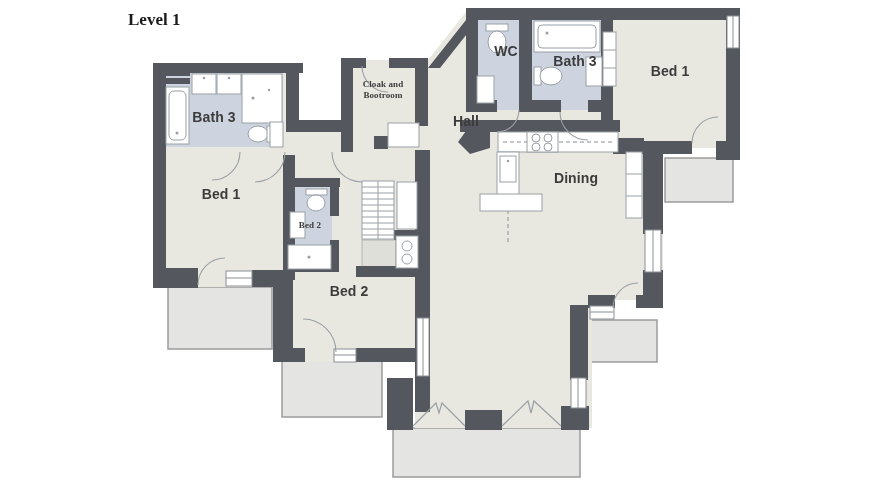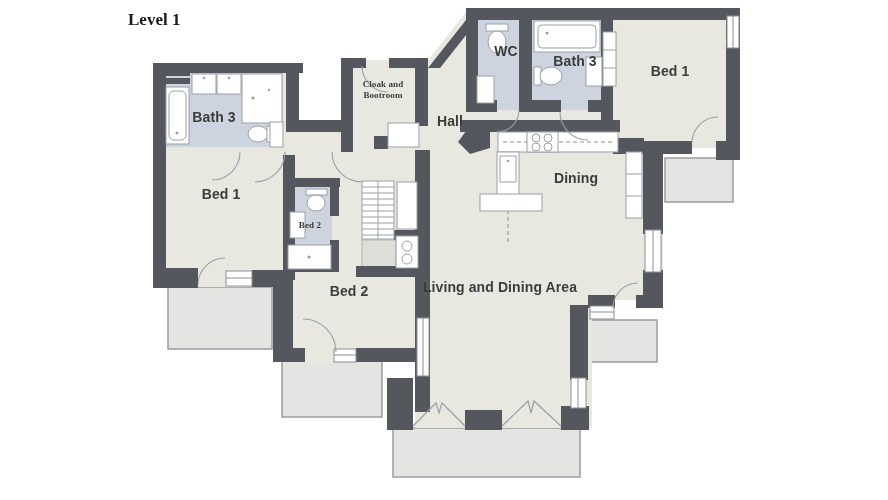--- a/index.html
+++ b/index.html
@@ -259,20 +259,19 @@
       <polyline points="413,426 436,403 439,413 442,403 465,426" fill="none" stroke="#9aa0a6" stroke-width="1.2"></polyline>
       <polyline points="502,426 528,401 531,413 534,401 561,426" fill="none" stroke="#9aa0a6" stroke-width="1.2"></polyline>
     </g>
   </svg>
 
   <div class="room-label" style="left:214px;top:118px;">Bath 3</div>
   <div class="room-label" style="left:221px;top:195px;text-align:right;">Bed 1</div>
   <div class="room-label small" style="left:310px;top:226px;width:26px;">Bed 2</div>
   <div class="room-label" style="left:349px;top:292px;">Bed 2</div>
   <div class="room-label small" style="left:383px;top:90px;width:46px;">Cloak and Bootroom</div>
-  <div class="room-label" style="left:450px;top:122px;text-align:right;">Hall</div>
+  <div class="room-label" style="left:466px;top:122px;text-align:right;">Hall</div>
   <div class="room-label" style="left:506px;top:52px;">WC</div>
   <div class="room-label" style="left:575px;top:62px;white-space:nowrap;text-align:center;">Bath 3</div>
   <div class="room-label" style="left:670px;top:72px;white-space:nowrap;">Bed 1</div>
   <div class="room-label" style="left:576px;top:179px;">Dining</div>
-  <div class="room-label" style="left:500px;top:288px;width:220px;white-space:nowrap;">Living and Dining Area</div>
 
 </div>
 
 </body></html>

